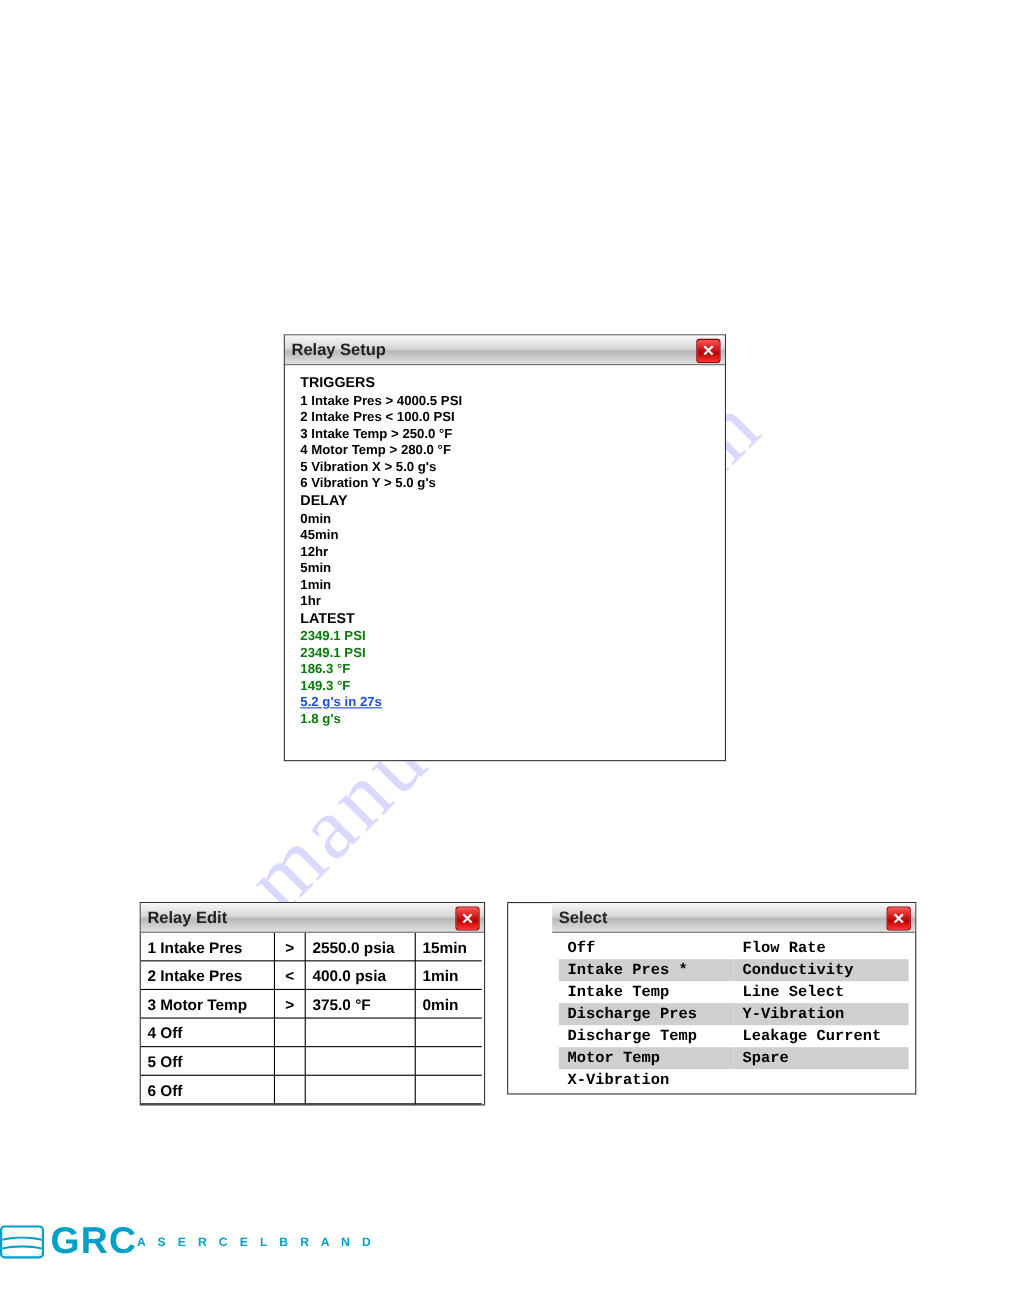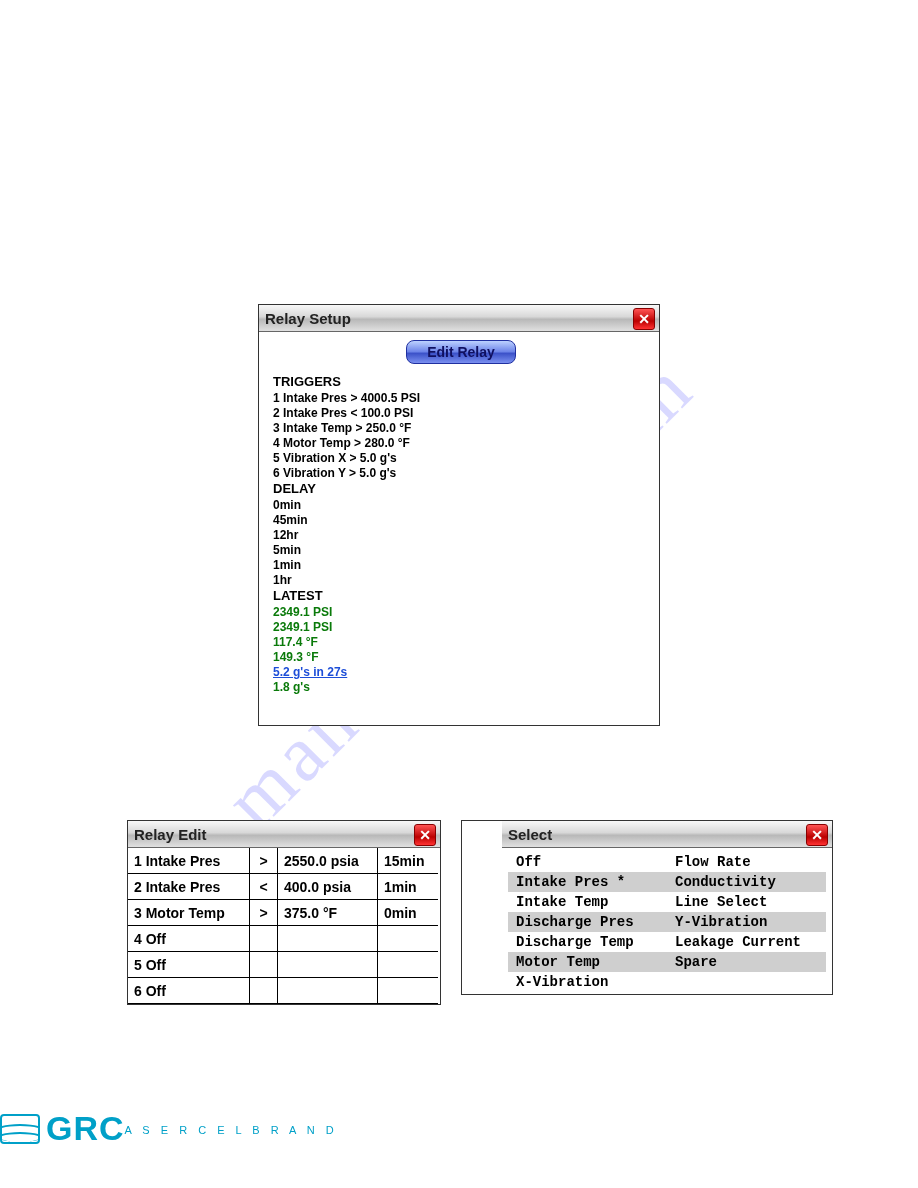--- a/index.html
+++ b/index.html
@@ -137,36 +137,34 @@
     font-size: 34px;
     color: #00a0c8;
     letter-spacing: 1px;
   }
   .logo-tag {
     font-family: Arial, sans-serif;
     font-size: 11px;
     color: #00a0c8;
     letter-spacing: 4px;
     margin-top: 2px;
+    font-weight: bold;
   }
 </style>
 </head>
 <body>
 
 <div class="watermark">manualshive.com</div>
 
 <div class="window" style="left:258px; top:304px; width:400px;">
   <div class="titlebar">
     <span>Relay Setup</span>
     <div class="close">✕</div>
   </div>
   <div class="rs-body">
-    <div class="rs-btn-row">
-      <span class="edit-btn">Edit Relay</span>
-    </div>
     <div class="rs-cols">
       <div class="rs-col-trig">
         <div class="rs-head">TRIGGERS</div>
         <div class="rs-line">1 Intake Pres &gt; 4000.5 PSI</div>
         <div class="rs-line">2 Intake Pres &lt; 100.0 PSI</div>
         <div class="rs-line">3 Intake Temp &gt; 250.0 °F</div>
         <div class="rs-line">4 Motor Temp &gt; 280.0 °F</div>
         <div class="rs-line">5 Vibration X &gt; 5.0 g's</div>
         <div class="rs-line">6 Vibration Y &gt; 5.0 g's</div>
       </div>
@@ -176,21 +174,21 @@
         <div class="rs-line">45min</div>
         <div class="rs-line">12hr</div>
         <div class="rs-line">5min</div>
         <div class="rs-line">1min</div>
         <div class="rs-line">1hr</div>
       </div>
       <div class="rs-col-latest">
         <div class="rs-head">LATEST</div>
         <div class="rs-line latest-green">2349.1 PSI</div>
         <div class="rs-line latest-green">2349.1 PSI</div>
-        <div class="rs-line latest-green">117.4 °F</div>
+        <div class="rs-line latest-green">186.3 °F</div>
         <div class="rs-line latest-green">149.3 °F</div>
         <div class="rs-line latest-red">5.2 g's in 27s</div>
         <div class="rs-line latest-green">1.8 g's</div>
       </div>
     </div>
   </div>
 </div>
 
 <div class="window" style="left:127px; top:820px; width:312px;">
   <div class="titlebar">

